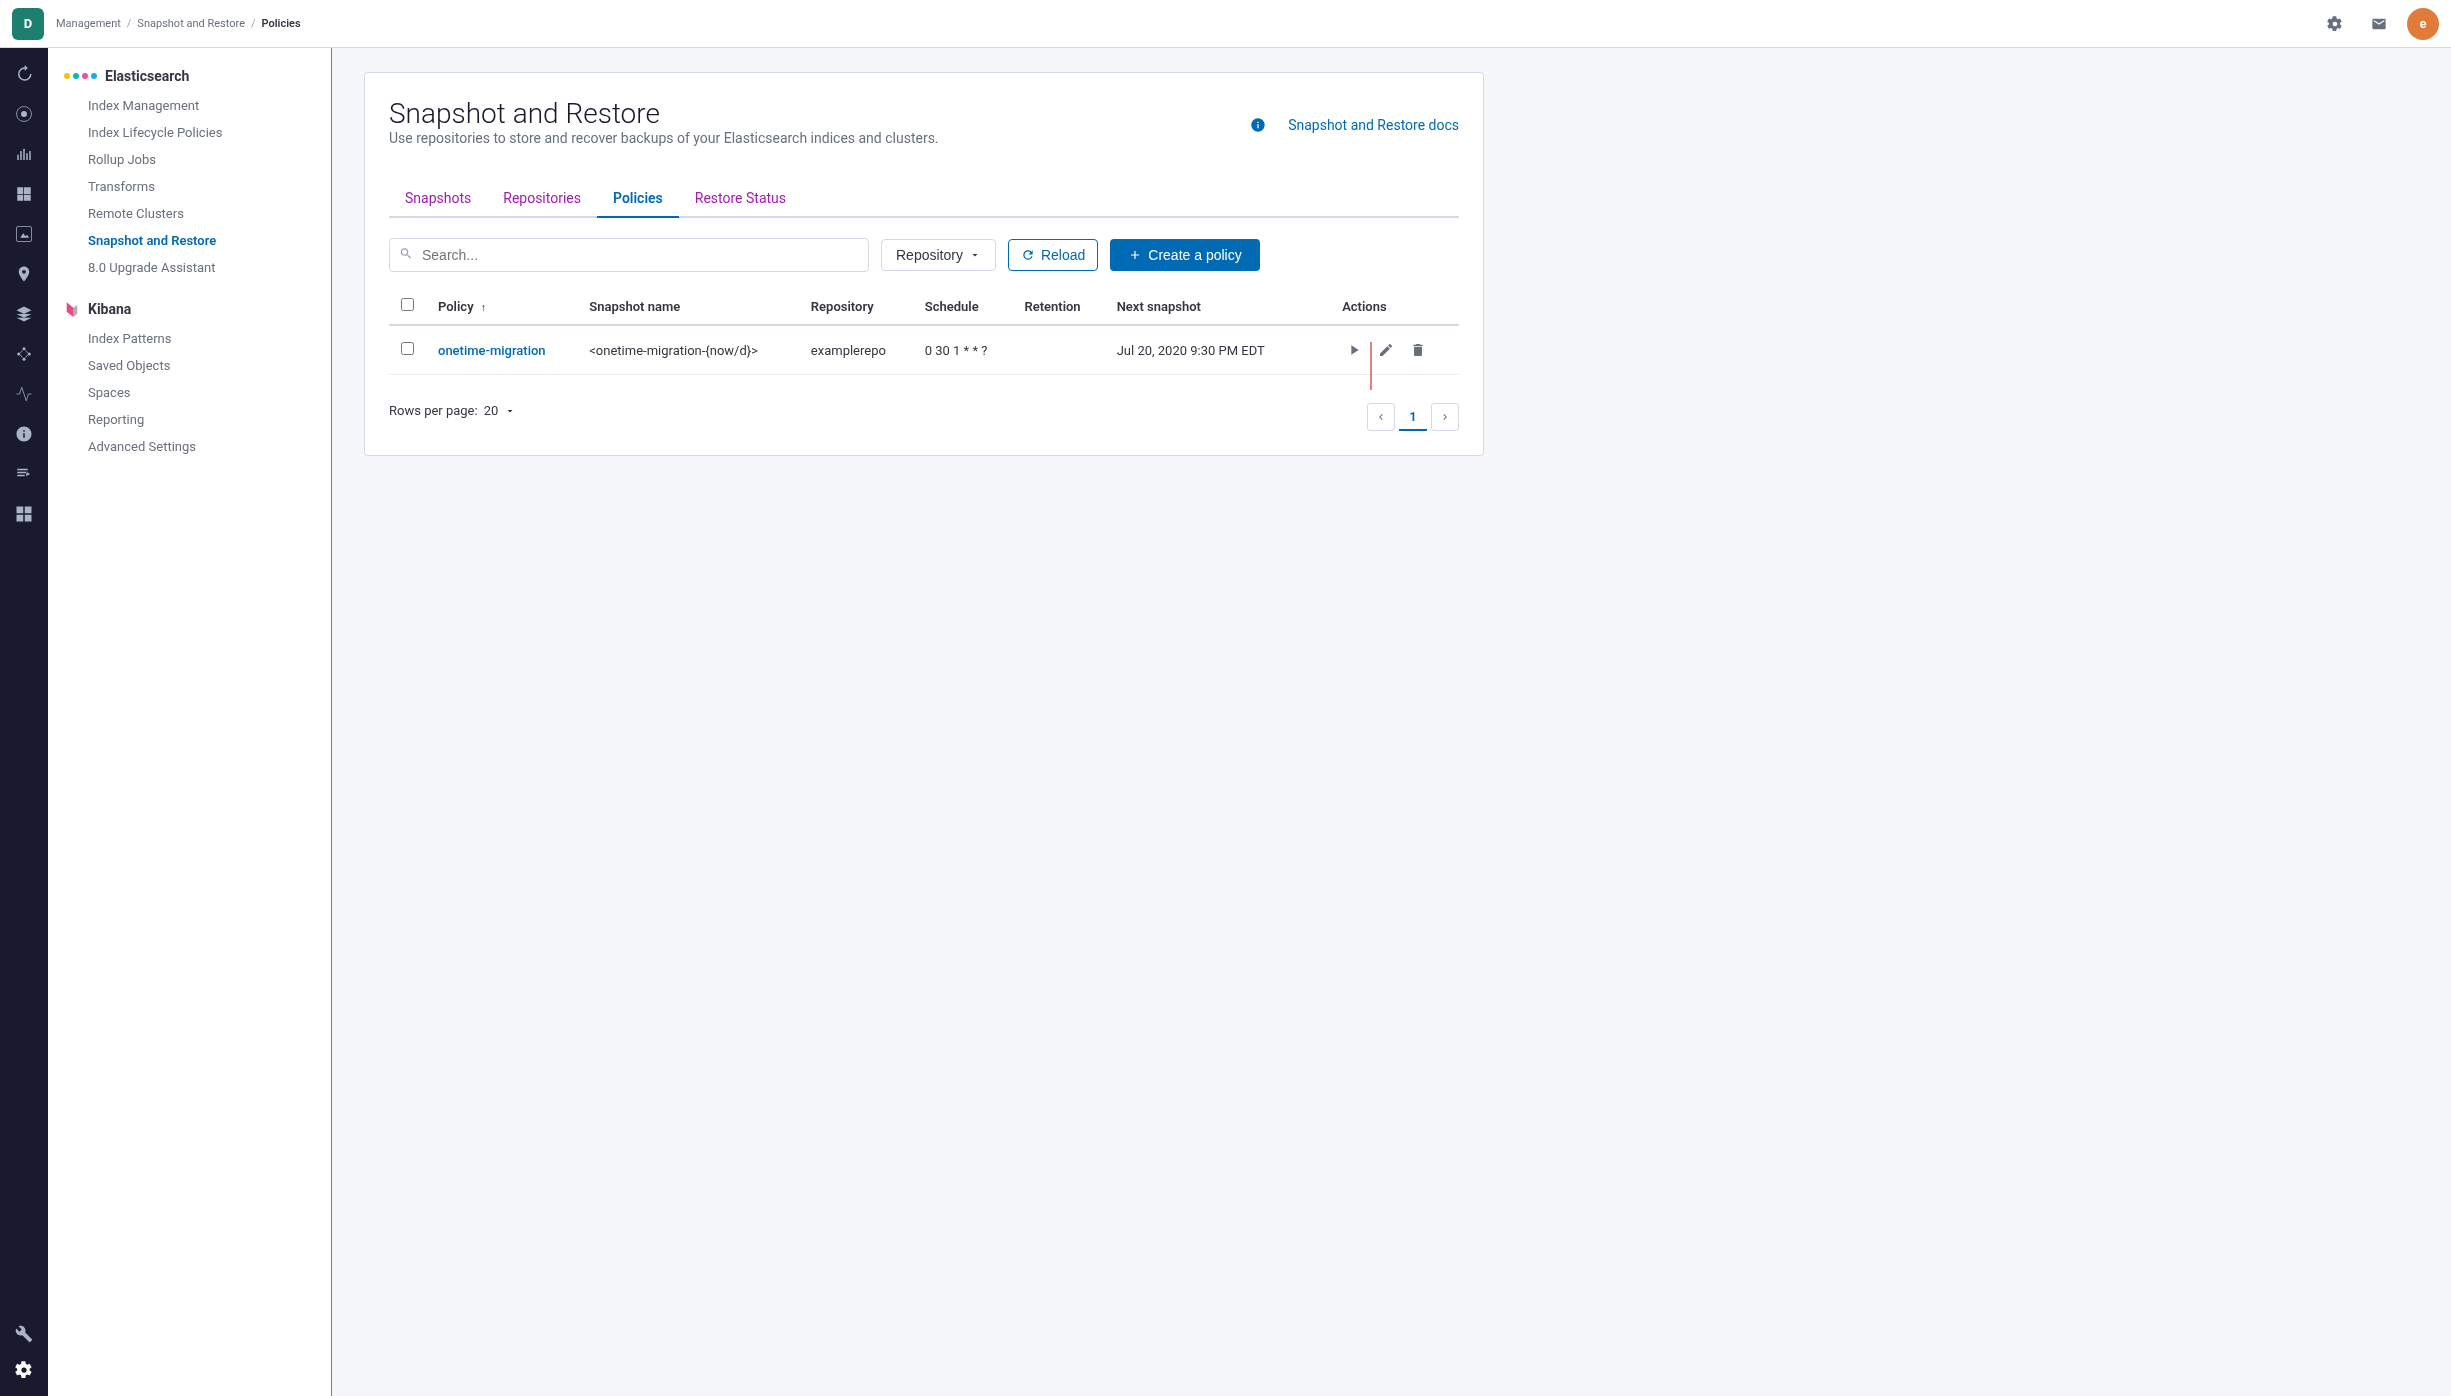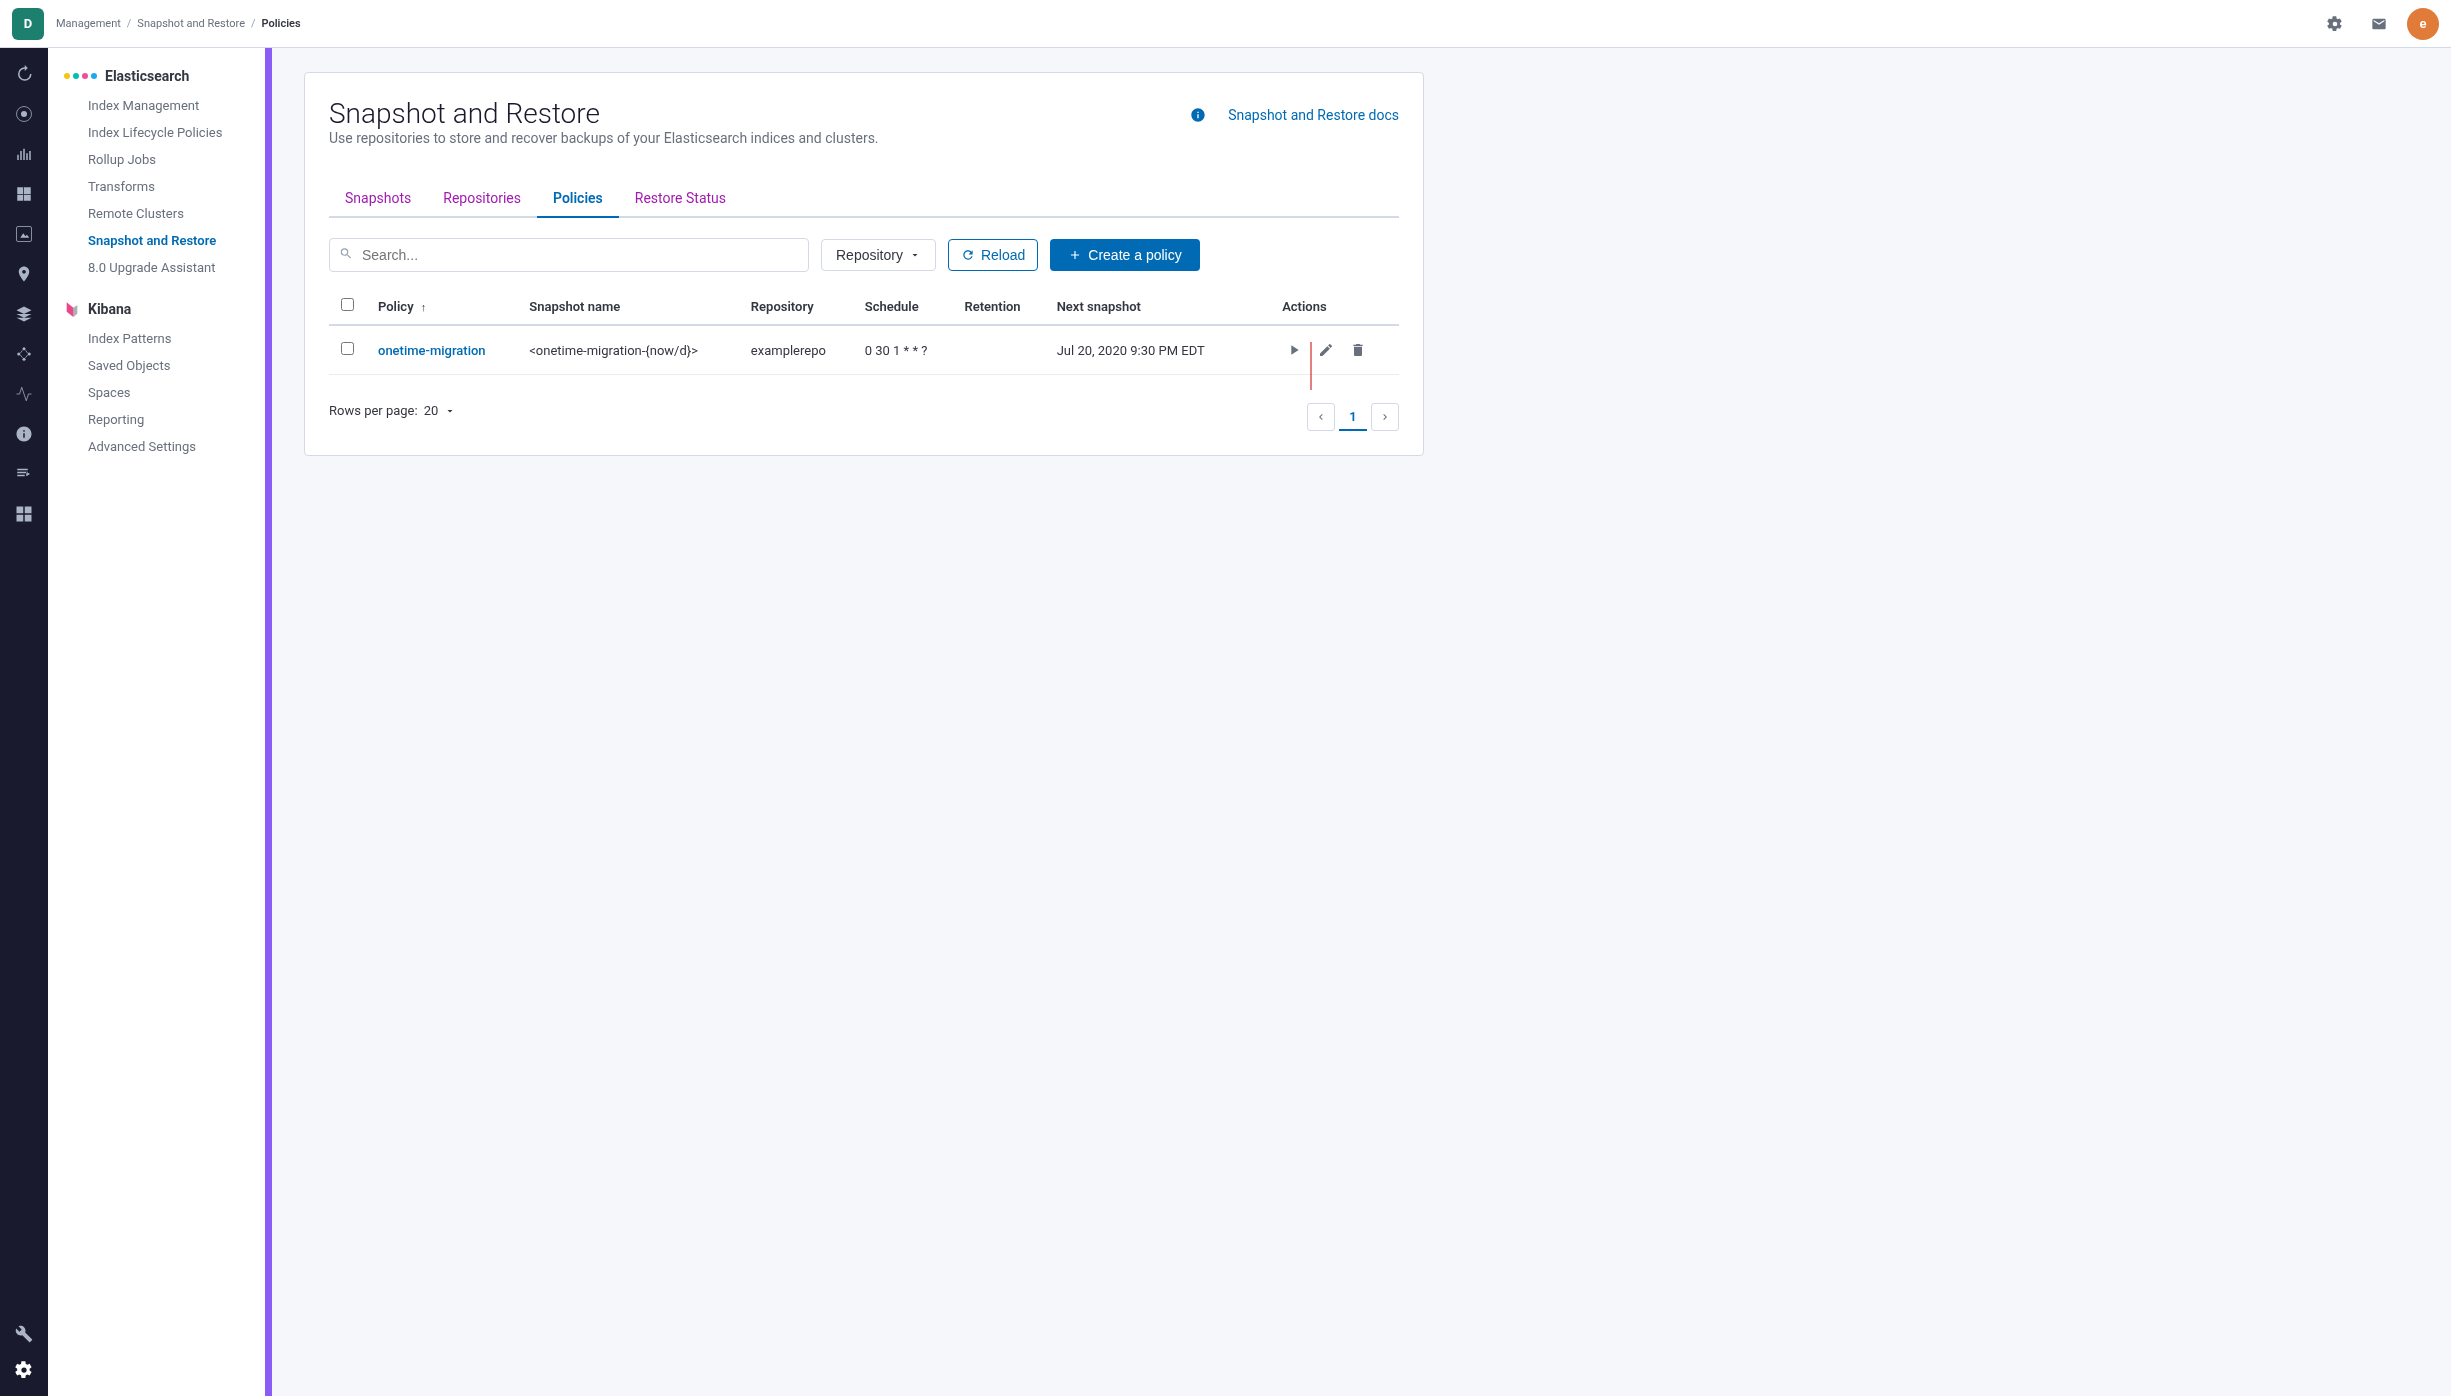--- a/index.html
+++ b/index.html
@@ -44,21 +44,21 @@
     .icon-sidebar-btn {
       width: 36px; height: 36px; border: none; background: transparent;
       cursor: pointer; display: flex; align-items: center; justify-content: center;
       border-radius: 4px; color: #aab4c4;
     }
     .icon-sidebar-btn.active { color: #fff; }
     .icon-sidebar-bottom { margin-top: auto; padding-bottom: 8px; }
 
     
     .left-sidebar {
-      width: 224px; background: #fff; border-right: 7px solid #8b5cf6;
+      width: 284px; background: #fff; border-right: 1px solid #8b5cf6;
       overflow-y: auto; flex-shrink: 0; padding: 16px 0;
     }
     .sidebar-section { margin-bottom: 16px; }
     .sidebar-section-header {
       display: flex; align-items: center; gap: 8px;
       padding: 4px 16px 8px; font-weight: 700; font-size: 14px; color: #343741;
     }
     .sidebar-nav-item {
       padding: 6px 16px 6px 40px; font-size: 13px; color: #69707d;
       cursor: pointer; display: block; text-decoration: none;
@@ -77,21 +77,21 @@
 
     
     .page-header {
       display: flex; align-items: flex-start; justify-content: space-between;
       margin-bottom: 8px;
     }
     .page-title { font-size: 28px; font-weight: 300; color: #1a1a2e; }
     .docs-link {
       display: flex; align-items: center; gap: 22px;
       color: #006bb4; text-decoration: none; font-size: 14px; white-space: nowrap;
-      margin-top: 10px;
+      margin-top: 20px;
     }
     .page-description { font-size: 14px; color: #69707d; margin-bottom: 26px; }
 
     
     .tabs { display: flex; border-bottom: 2px solid #d3dae6; margin-bottom: 20px; }
     .tab {
       padding: 10px 16px; font-size: 14px; cursor: pointer;
       color: #a21caf; border-bottom: 2px solid transparent;
       margin-bottom: -2px; text-decoration: none;
     }

